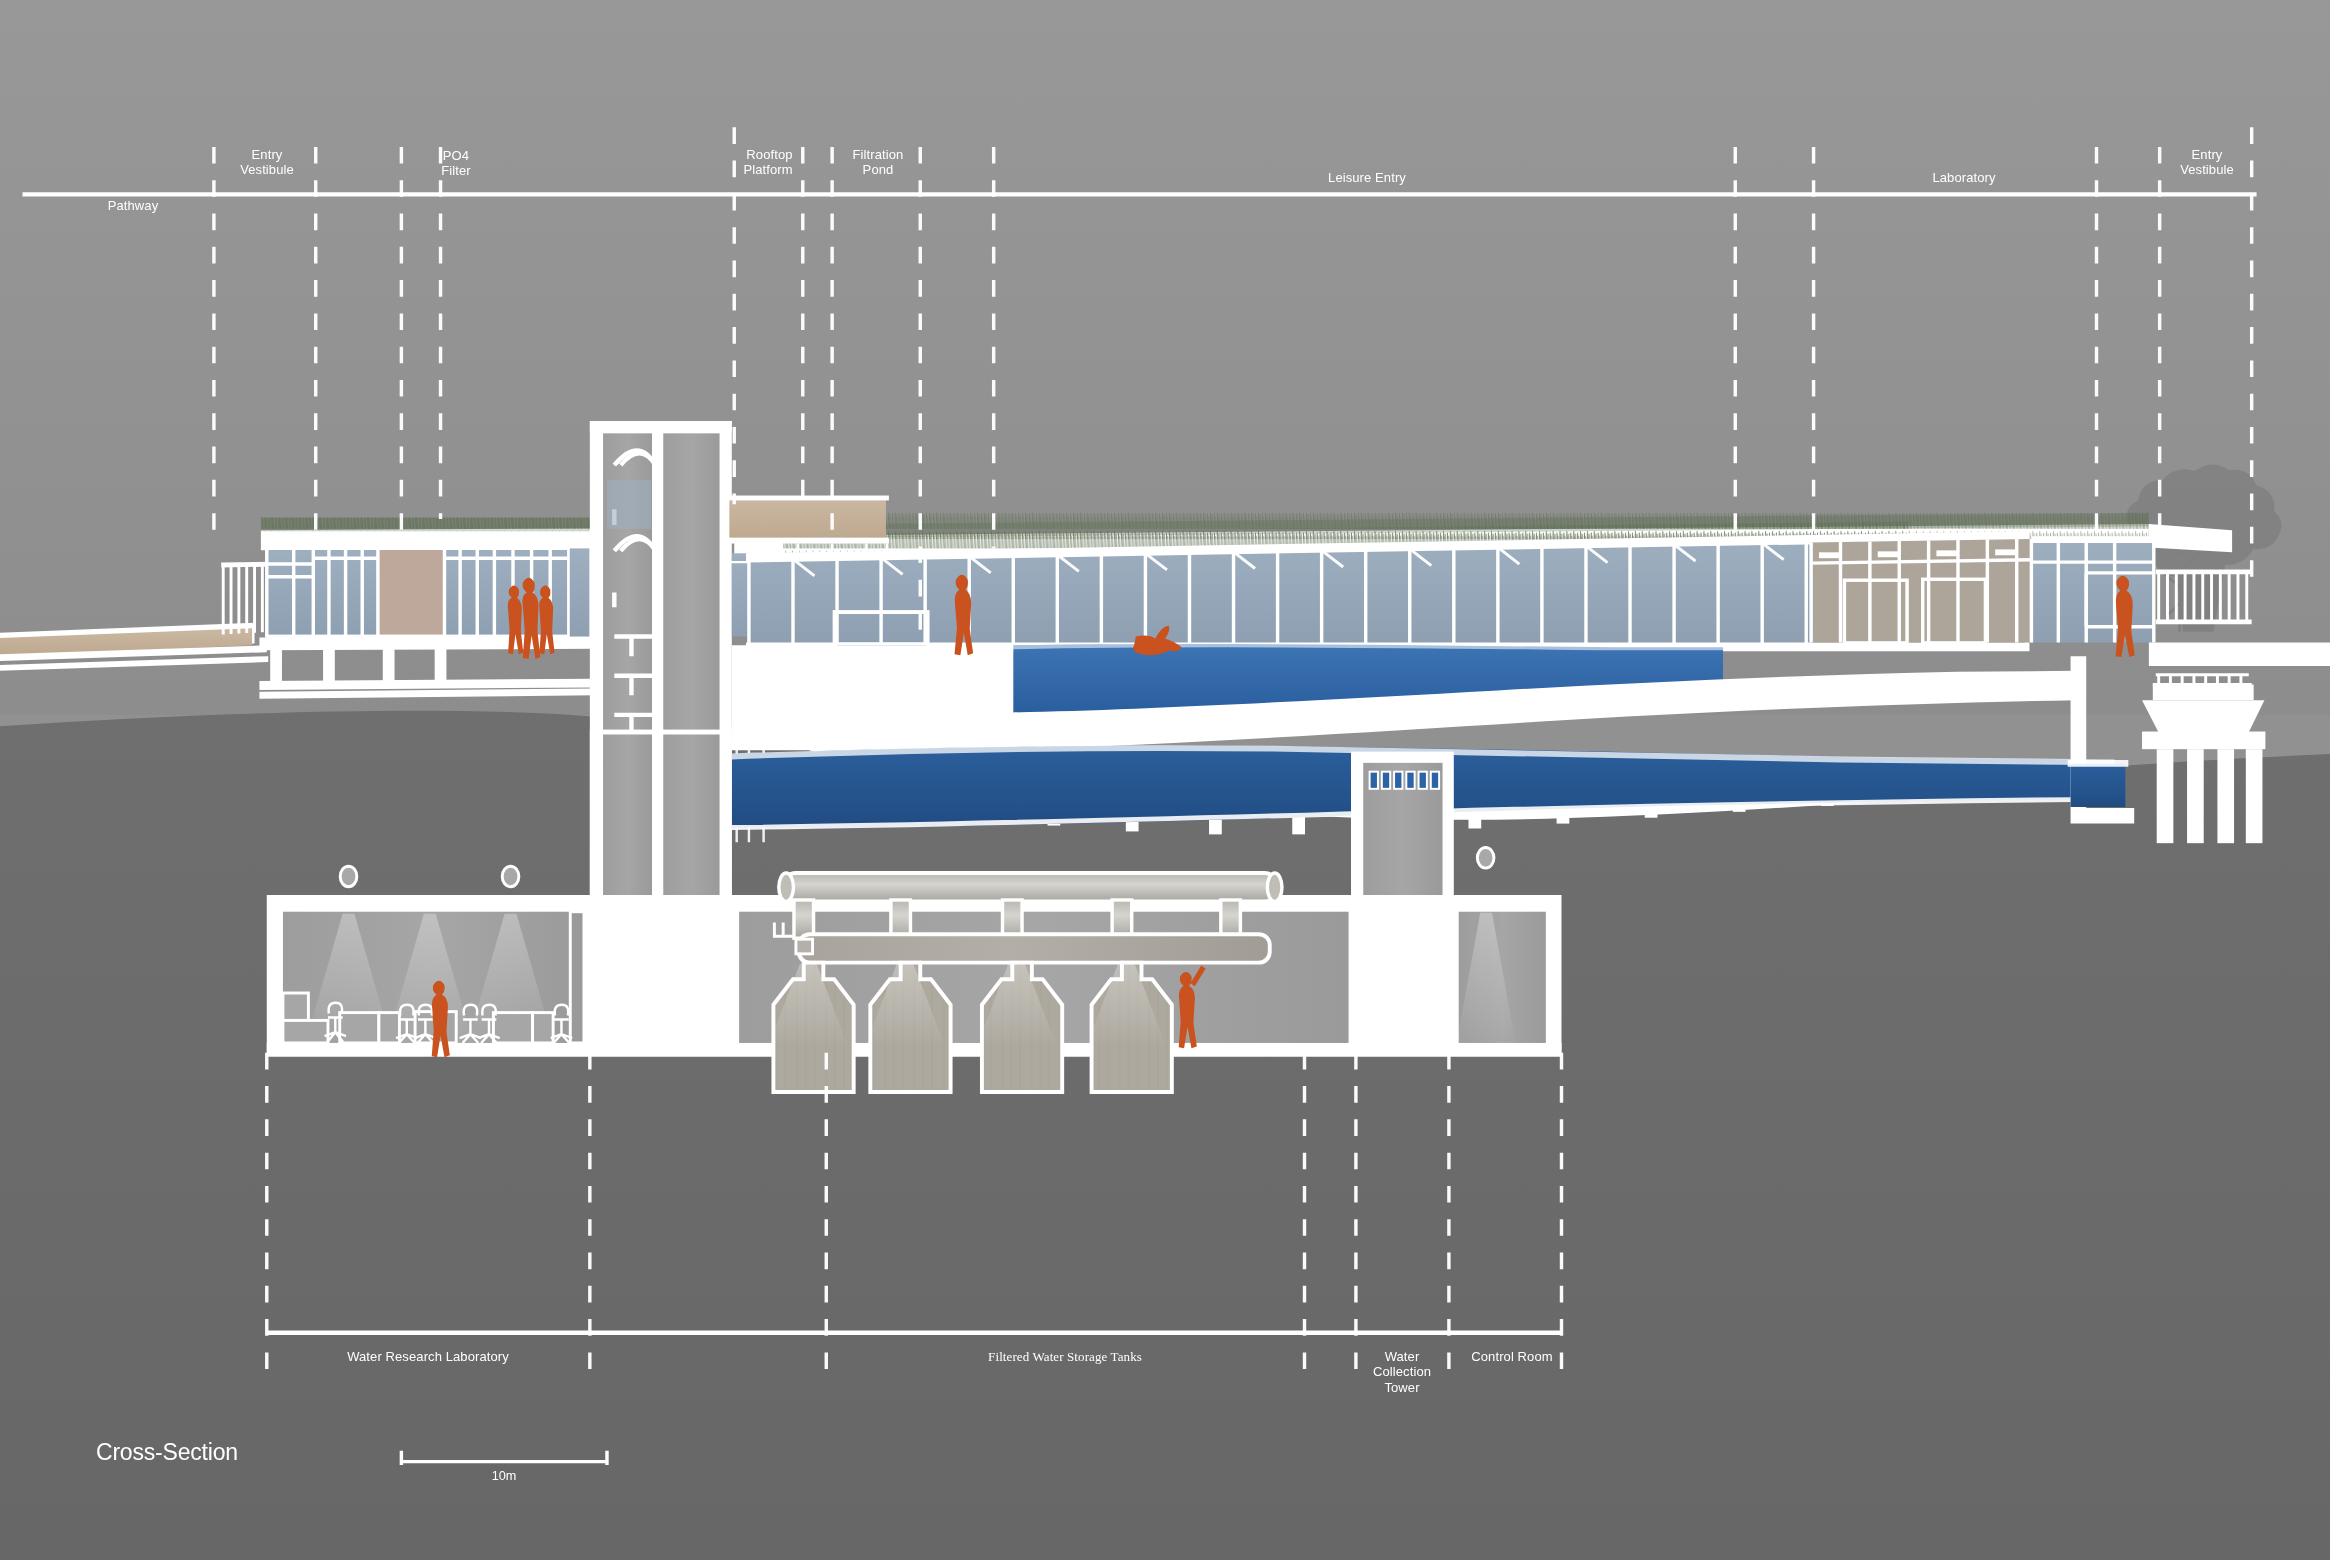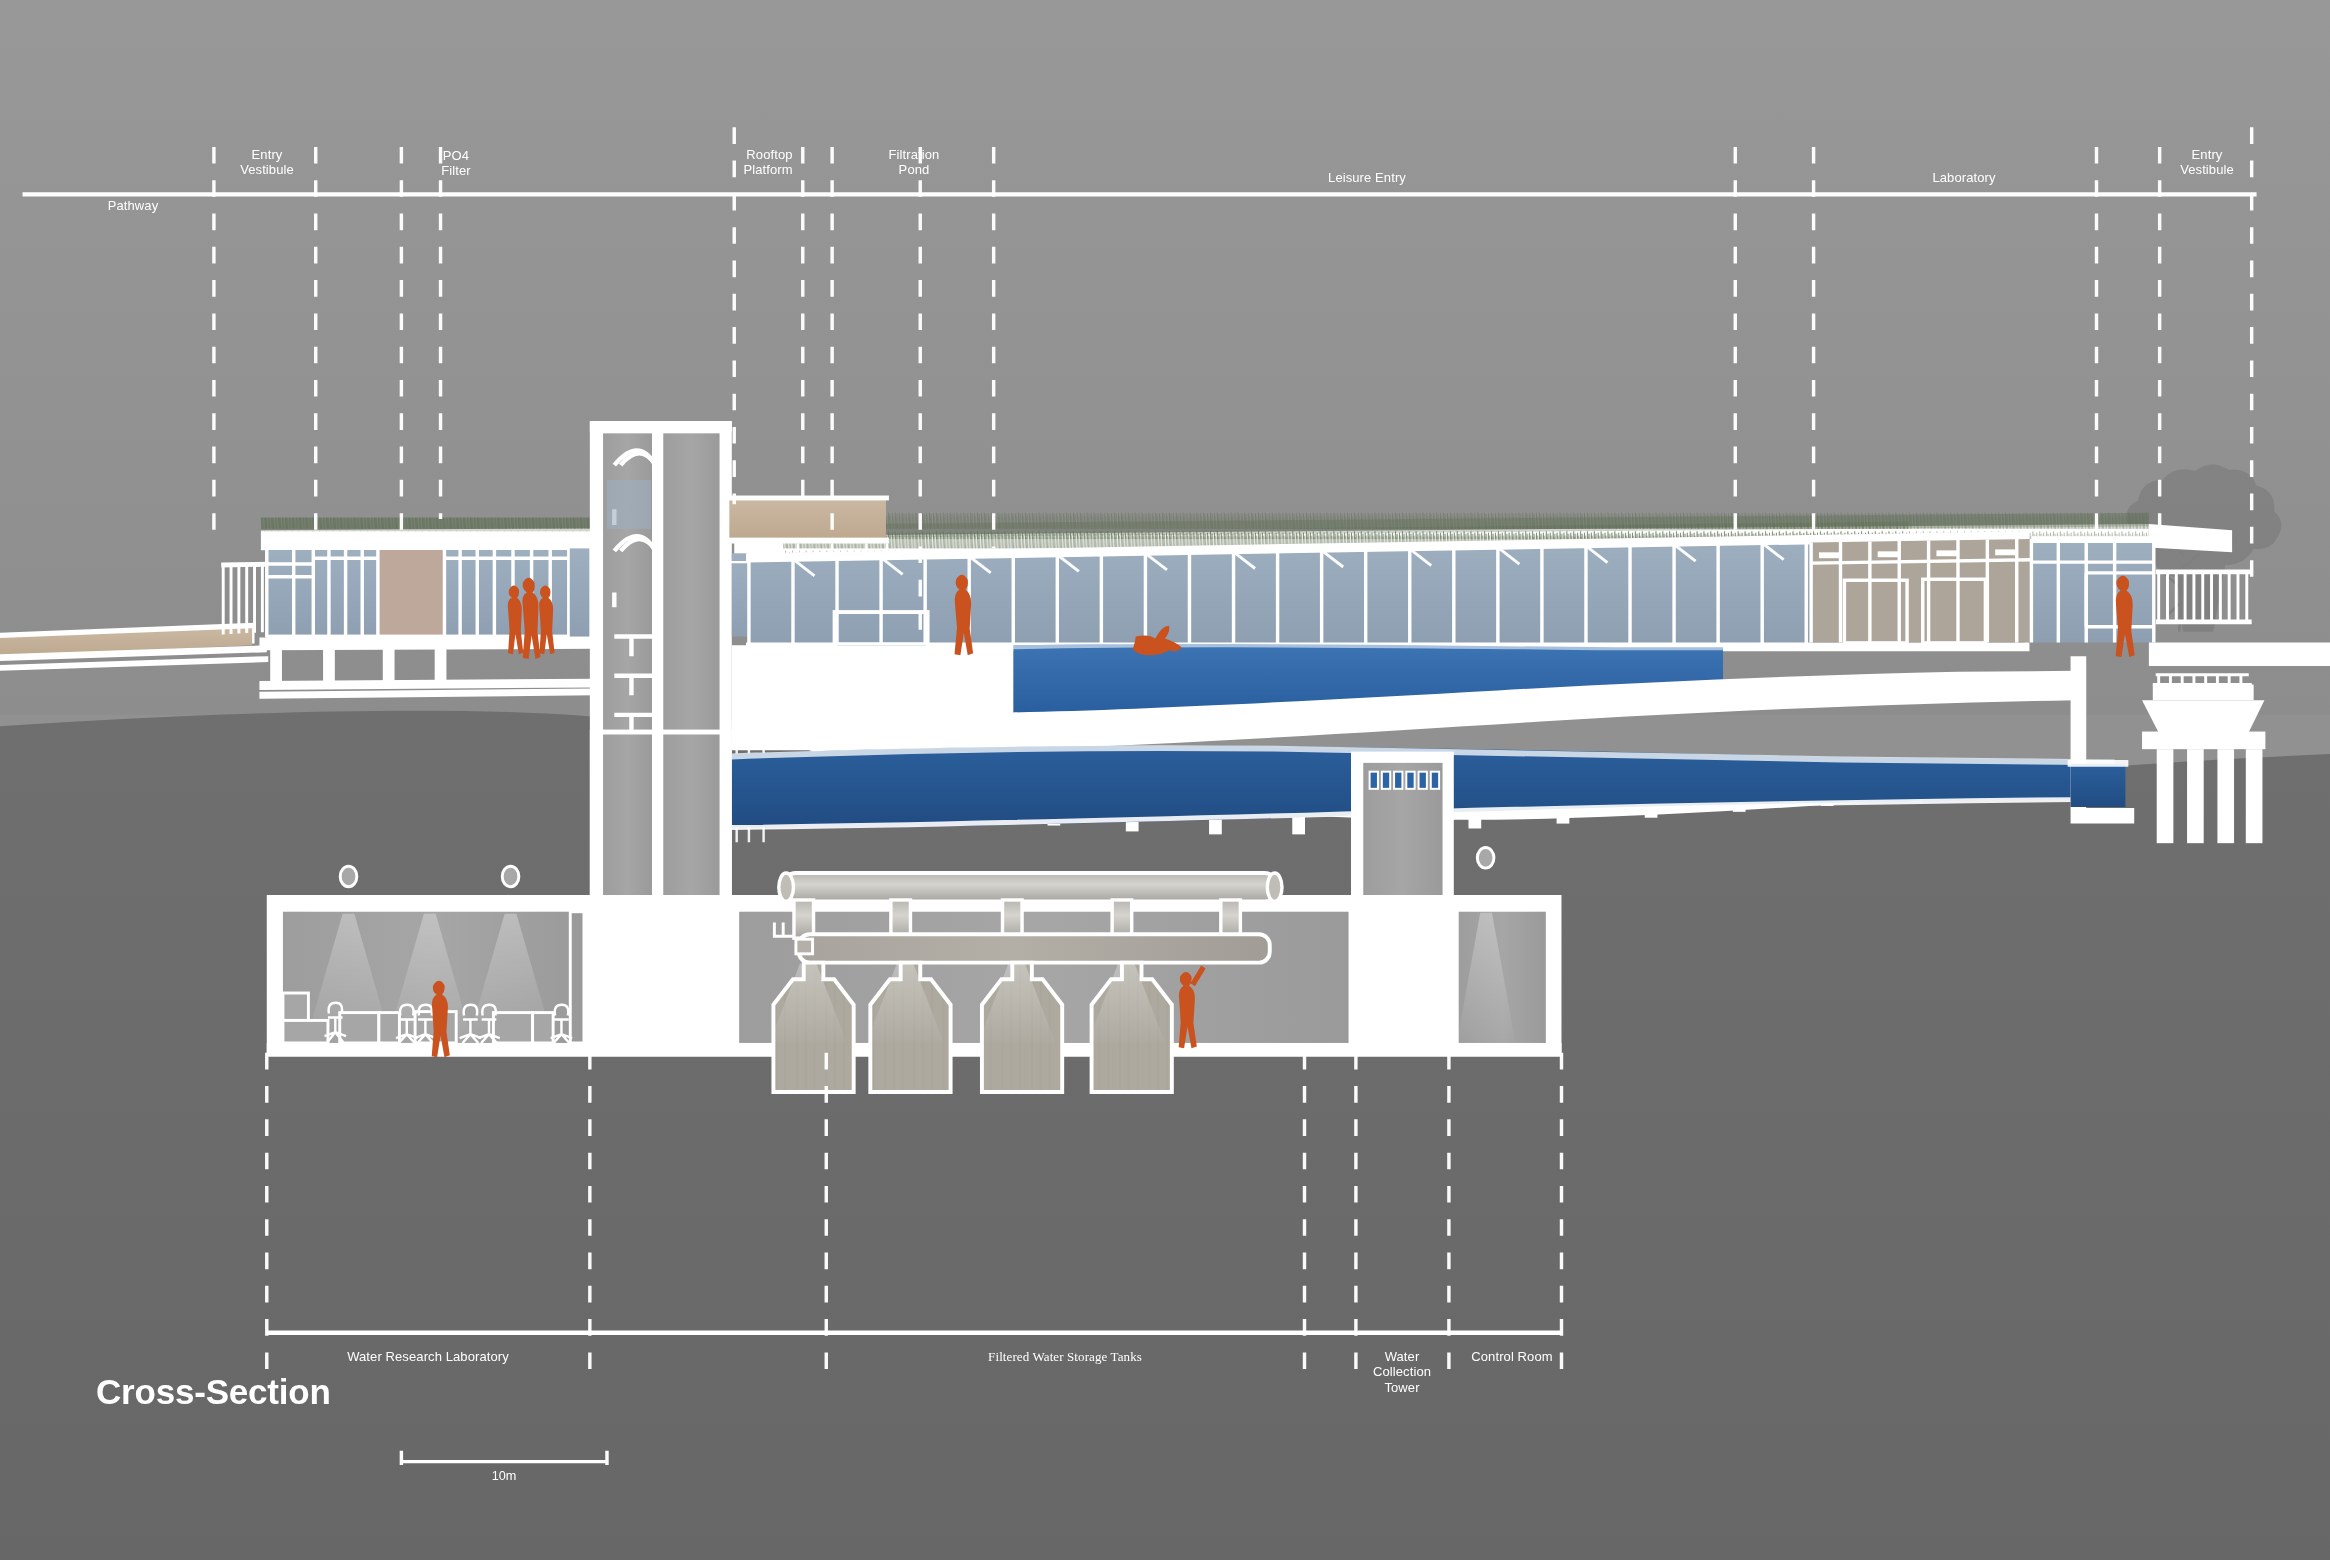--- a/index.html
+++ b/index.html
@@ -37,24 +37,24 @@
     line-height: 1.18;
     text-align: center;
     white-space: pre-line;
     letter-spacing: 0.1px;
     transform: translateX(-50%);
     pointer-events: none;
   }
   #title {
     position: absolute;
     left: 96px;
-    top: 1372px;
+    top: 1439px;
     color: #ffffff;
-    font-size: 35px;
-    font-weight: bold;
+    font-size: 23px;
+    font-weight: normal;
     letter-spacing: -0.2px;
   }
   #scalecap {
     position: absolute;
     left: 504px;
     top: 1469px;
     transform: translateX(-50%);
     color: #ffffff;
     font-size: 12.7px;
   }
@@ -593,21 +593,21 @@
     </g>
   </svg>
 
   <div class="lbl" style="left:133px;  top:170px;margin-top:28px;">Pathway</div>
   <div class="lbl" style="left:267px;  top:147px;">Entry
 Vestibule</div>
   <div class="lbl" style="left:456px;  top:148px;">PO4
 Filter</div>
   <div class="lbl" style="left:768px; top:147px;text-align:right;">Rooftop
 Platform</div>
-  <div class="lbl" style="left:878px; top:147px;margin-left:36px;">Filtration
+  <div class="lbl" style="left:878px; top:147px;">Filtration
 Pond</div>
   <div class="lbl" style="left:1367px; top:170px;">Leisure Entry</div>
   <div class="lbl" style="left:1964px; top:170px;">Laboratory</div>
   <div class="lbl" style="left:2207px; top:147px;">Entry
 Vestibule</div>
 
   <div class="lbl" style="left:428px;  top:1349px;">Water Research Laboratory</div>
   <div class="lbl" style="left:1065px; top:1349px;font-family:Liberation Serif, serif;">Filtered Water Storage Tanks</div>
   <div class="lbl" style="left:1402px; top:1349px;">Water
 Collection

